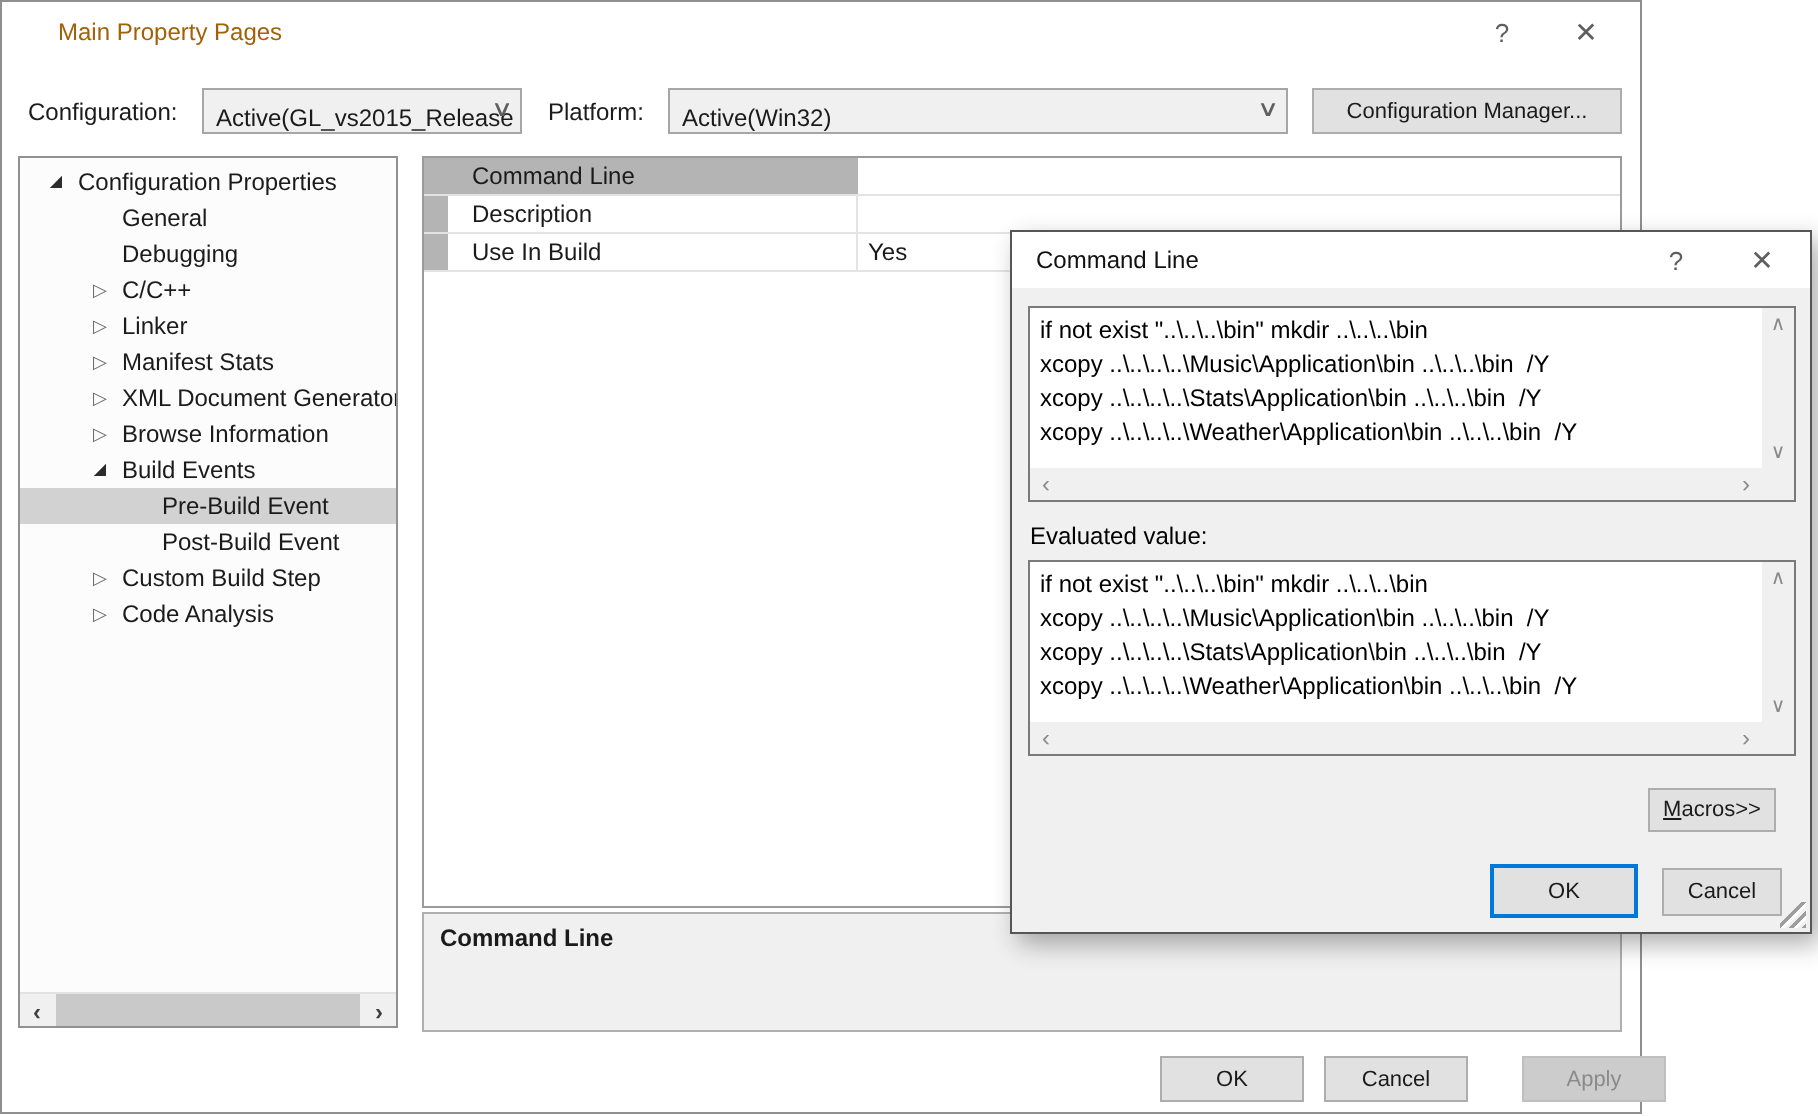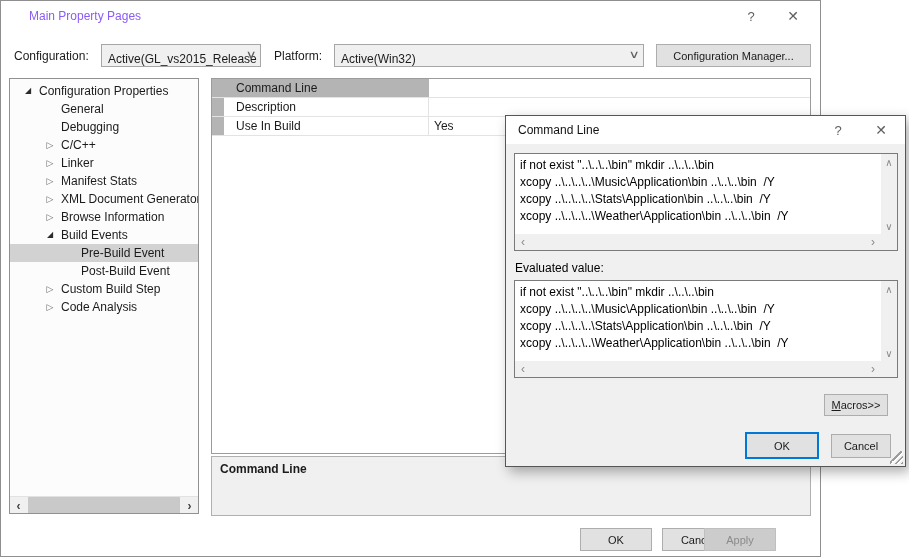--- a/index.html
+++ b/index.html
@@ -11,21 +11,21 @@
     font-size:12px;
     color:#1b1b1b;
     overflow:hidden;
   }
 
   
   .main-dialog {
     position:absolute; left:0; top:0; width:821px; height:557px;
     background:#ffffff; border:1px solid #8f8f8f;
   }
-  .titlebar-title { position:absolute; left:28px; top:8px; color:#8b5cf6;text-align:center; }
+  .titlebar-title { position:absolute; left:28px; top:8px; color:#a16207;text-align:center; }
   .cap-btn {
     position:absolute; top:4px; width:30px; height:22px;
     display:flex; align-items:center; justify-content:center;
     color:#5f5f5f; font-size:13px; cursor:default; background:transparent; border:none;
     font-family:"Liberation Sans", sans-serif;
   }
   .main-help { left:735px; }
   .main-close { left:777px; font-size:14px; }
 
   
@@ -95,21 +95,21 @@
   
   .desc-panel {
     position:absolute; left:210px; top:455px; width:600px; height:60px;
     background:#f0f0f0; border:1px solid #b0b0b0; padding:5px 8px;
   }
   .desc-title { font-weight:bold; margin-bottom:3px; }
 
   
   .btn-main-ok { left:579px; top:527px; width:72px; }
   .btn-main-cancel { left:661px; top:527px; width:72px; }
-  .btn-main-apply { left:703px; top:527px; width:72px; background:#cccccc; border-color:#bfbfbf; color:#8b8b8b; }
+  .btn-main-apply { left:760px; top:527px; width:72px; background:#cccccc; border-color:#bfbfbf; color:#8b8b8b; }
 
   
   .cmd-dialog {
     position:absolute; left:505px; top:115px; width:401px; height:352px;
     background:#f0f0f0; border:1px solid #565656;
     box-shadow:4px 5px 12px rgba(0,0,0,0.32);
     z-index:10;
   }
   .cmd-titlebar { position:absolute; left:0; top:0; right:0; height:28px; background:#ffffff; }
   .cmd-title { position:absolute; left:12px; top:7px; color:#111; }

